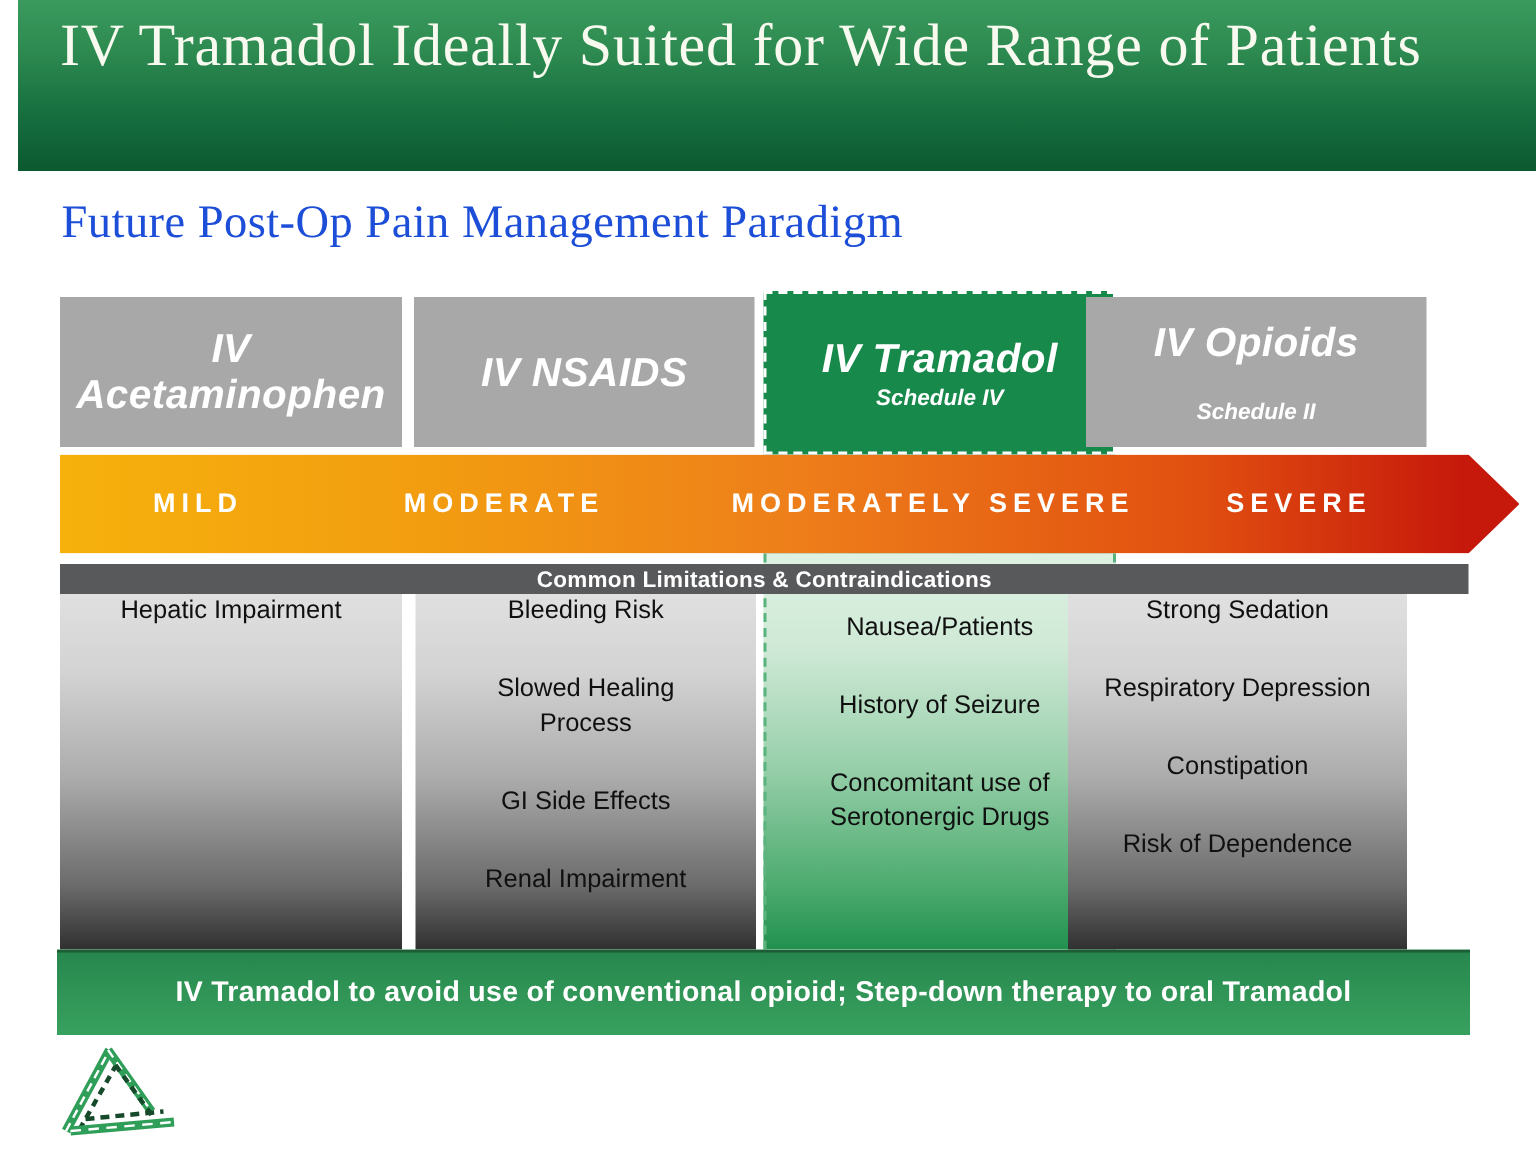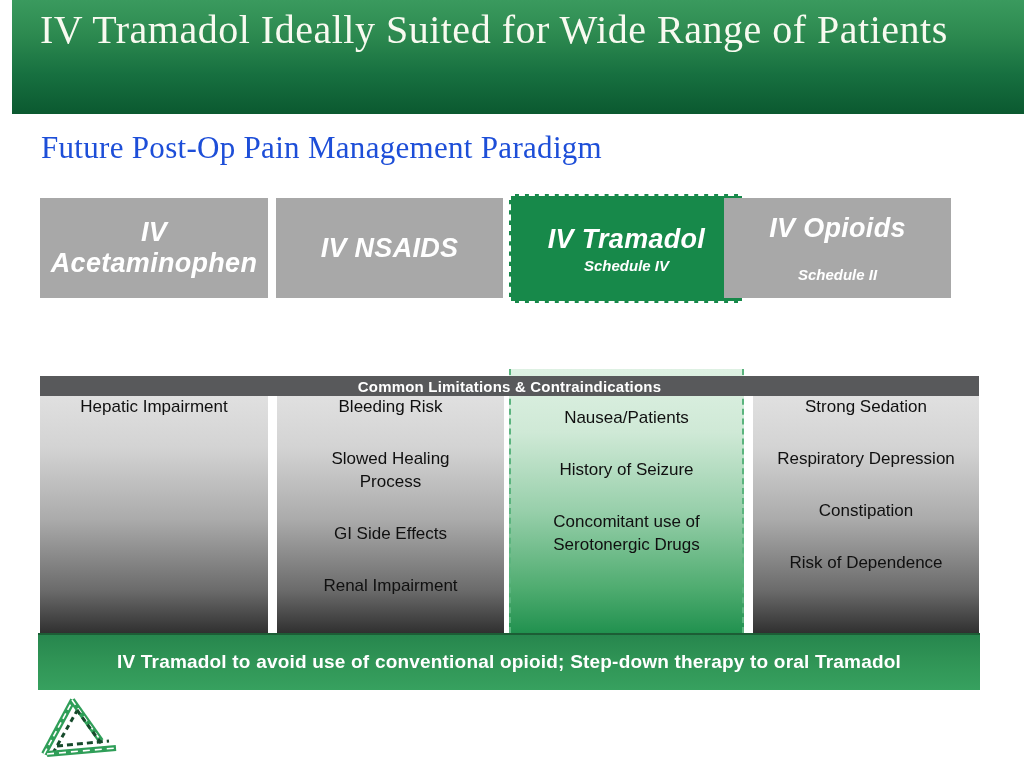--- a/index.html
+++ b/index.html
@@ -66,21 +66,21 @@
     display:flex;flex-direction:column;align-items:center;
     gap:29px;
   }
   .col.c1{left:0;width:228px;}
   .col.c2{left:237px;width:227px;}
   .col.c3{
     left:469px;width:235px;top:-27px;height:264px;padding-top:38px;
     background:linear-gradient(180deg,#def1e3 0%,#cfe9d6 24%,#97cfaa 54%,#4fac70 83%,#21914f 100%);
     border-left:2px dashed #5bb47e;border-right:2px dashed #5bb47e;
   }
-  .col.c4{left:713px;width:226px;}
+  .col.c4{left:672px;width:226px;}
   .col .item{
     font-size:17px;color:#101010;text-align:center;max-width:178px;line-height:1.35;
   }
   
   .footer{
     position:absolute;left:38px;top:633px;width:942px;height:57px;z-index:4;
     background:linear-gradient(180deg,#26854d 0%,#2f9355 45%,#37a15f 100%);
     box-shadow:inset 0 2px 0 rgba(20,60,35,0.55);
     display:flex;align-items:center;justify-content:center;
   }
@@ -130,20 +130,26 @@
       <div class="item">Concomitant use of Serotonergic Drugs</div>
     </div>
     <div class="col c4">
       <div class="item">Strong Sedation</div>
       <div class="item">Respiratory Depression</div>
       <div class="item">Constipation</div>
       <div class="item">Risk of Dependence</div>
     </div>
   </div>
 
+  <div class="arrow">
+    <span class="sev s0">MILD</span>
+    <span class="sev s1">MODERATE</span>
+    <span class="sev s2">MODERATELY SEVERE</span>
+    <span class="sev s3">SEVERE</span>
+  </div>
 
   <div class="limbar">Common Limitations &amp; Contraindications</div>
 
   <div class="footer">
     <span class="ftext">IV Tramadol to avoid use of conventional opioid; Step-down therapy to oral Tramadol</span>
   </div>
 
   <div class="logo">
     <svg width="86" height="62" viewBox="0 0 86 62" xmlns="http://www.w3.org/2000/svg">
 

